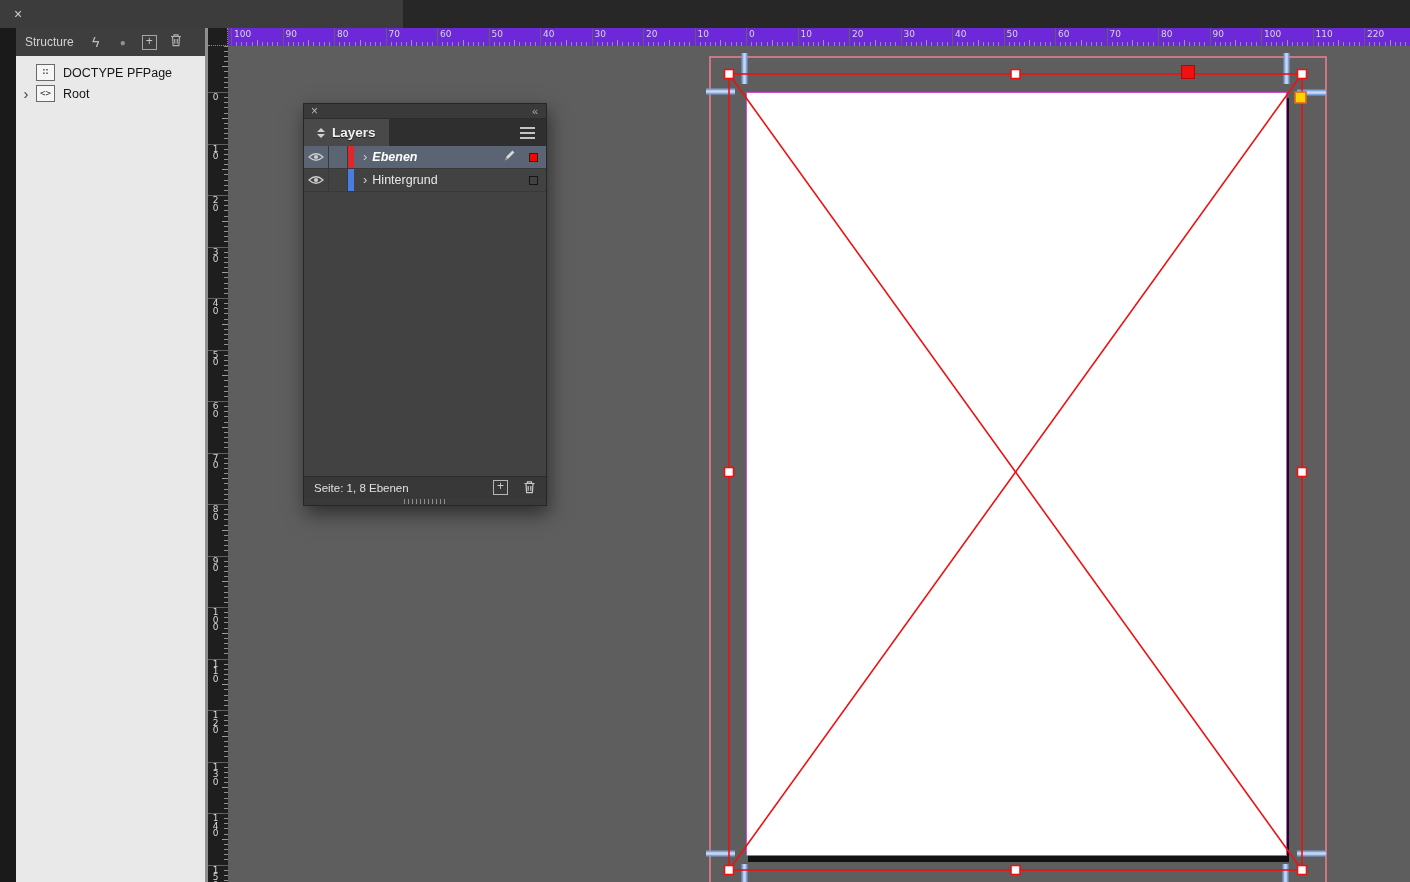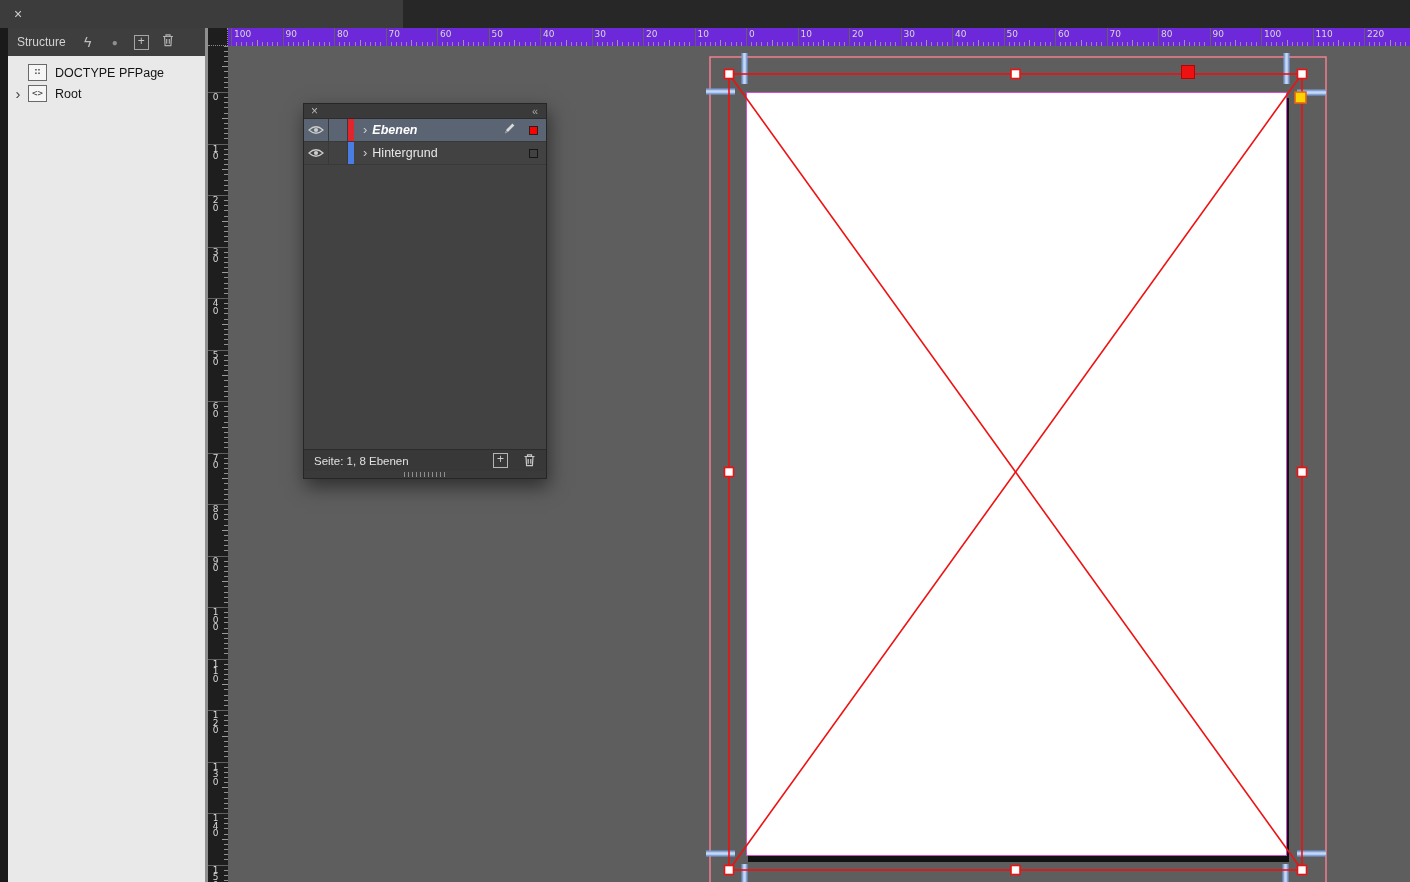--- a/index.html
+++ b/index.html
@@ -7,21 +7,21 @@
        font-family:"Liberation Sans", sans-serif; -webkit-font-smoothing:antialiased;}
   #app{position:absolute;inset:0;}
 
   
   #tabbar{position:absolute;left:0;top:0;width:1410px;height:28px;background:#272727;border-bottom:1px solid #1b1b1b;}
   .doc-tab{position:absolute;left:0;top:0;width:403px;height:28px;background:#3c3c3c;display:flex;align-items:center;}
   .tab-close{color:#cfcfcf;font-size:14px;margin:0 10px 0 14px;cursor:default;line-height:28px;}
   .tab-title{color:#e6e6e6;font-size:12.5px;font-weight:bold;white-space:nowrap;}
 
   
-  #structure-panel{position:absolute;left:8px;top:28px;width:234px;height:854px;background:#e9e9e9;}
+  #structure-panel{position:absolute;left:16px;top:28px;width:234px;height:854px;background:#e9e9e9;}
   .sp-header{height:28px;background:#3e3e3e;display:flex;align-items:center;color:#cccccc;}
   .sp-title{font-size:12px;margin-left:9px;color:#d2d2d2;}
   .sp-ico{color:#bdbdbd;text-align:center;}
   .ico-lightning{font-size:14px;margin-left:14px;width:16px;}
   .ico-dot{font-size:10px;margin-left:12px;width:14px;color:#8f8f8f;}
   .ico-plusbox{margin-left:12px;width:13px;height:13px;border:1px solid #a5a5a5;color:#c4c4c4;
                font-size:12px;line-height:11px;text-align:center;}
   .ico-trash{margin-left:13px;}
   .burger{width:15px;height:2px;background:#c4c4c4;box-shadow:0 -5px 0 #c4c4c4,0 5px 0 #c4c4c4;}
   .sp-burger{margin-left:auto;margin-right:12px;}
@@ -631,20 +631,30 @@
       <rect class="handle-filled" x="953.5" y="19.5" width="13" height="13"></rect>
       <rect class="corner-widget" x="1067" y="46" width="11" height="11"></rect>
     </svg>
   </div>
 
   <div id="layers-panel">
     <div class="lp-titlebar">
       <span class="lp-close">×</span>
       <span class="lp-collapse">«</span>
     </div>
+    <div class="lp-tabs">
+      <div class="lp-tab">
+        <span class="dblchev">
+            <i class="up"></i>
+            <i class="dn"></i>
+          </span>
+        <span>Layers</span>
+      </div>
+      <span class="burger lp-burger"></span>
+    </div>
     <div class="lp-list" id="lp-list">
         <div class="layer-row selected">
           <span class="cell-eye">
             <svg width="16" height="10" viewBox="0 0 16 10">
               <path d="M1 5 Q8 -1.5 15 5 Q8 11.5 1 5 Z" fill="none" stroke="#cccccc" stroke-width="1.2"></path>
               <circle cx="8" cy="5" r="2.1" fill="#cccccc"></circle>
             </svg>
           </span>
           <span class="cell-lock"></span>
           <span class="colorbar" style="background: rgb(224, 38, 44);"></span>

